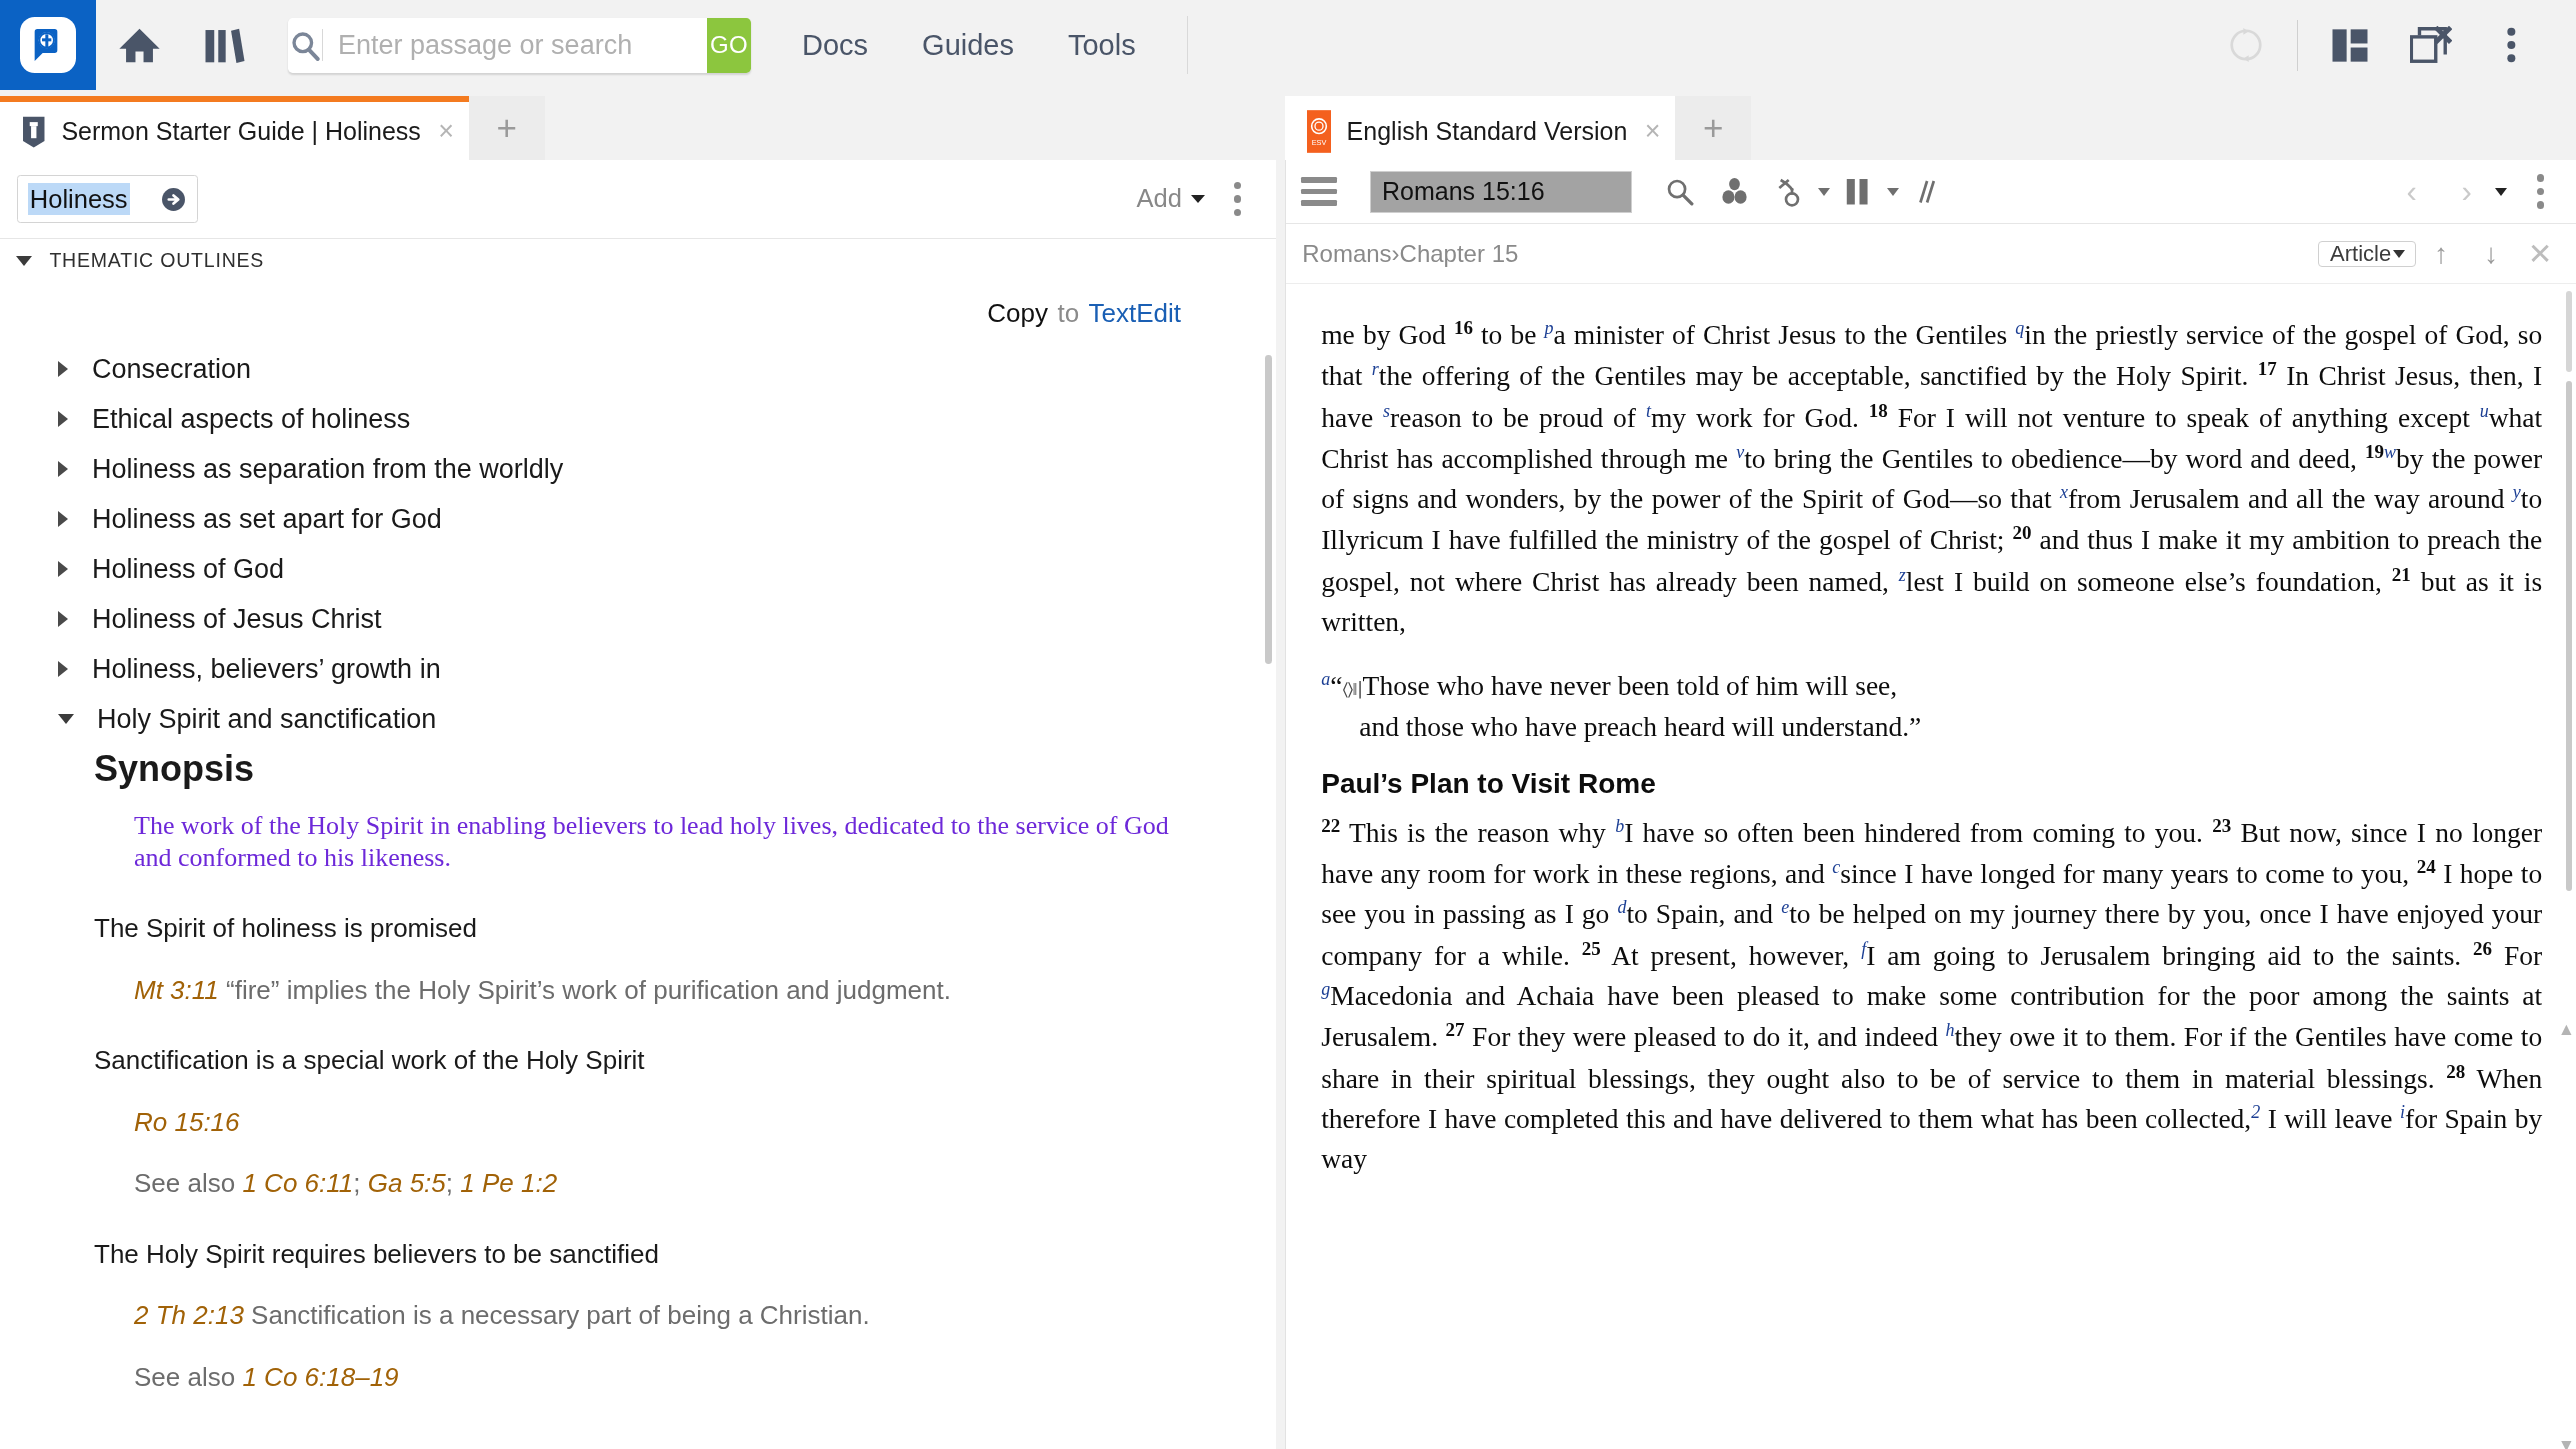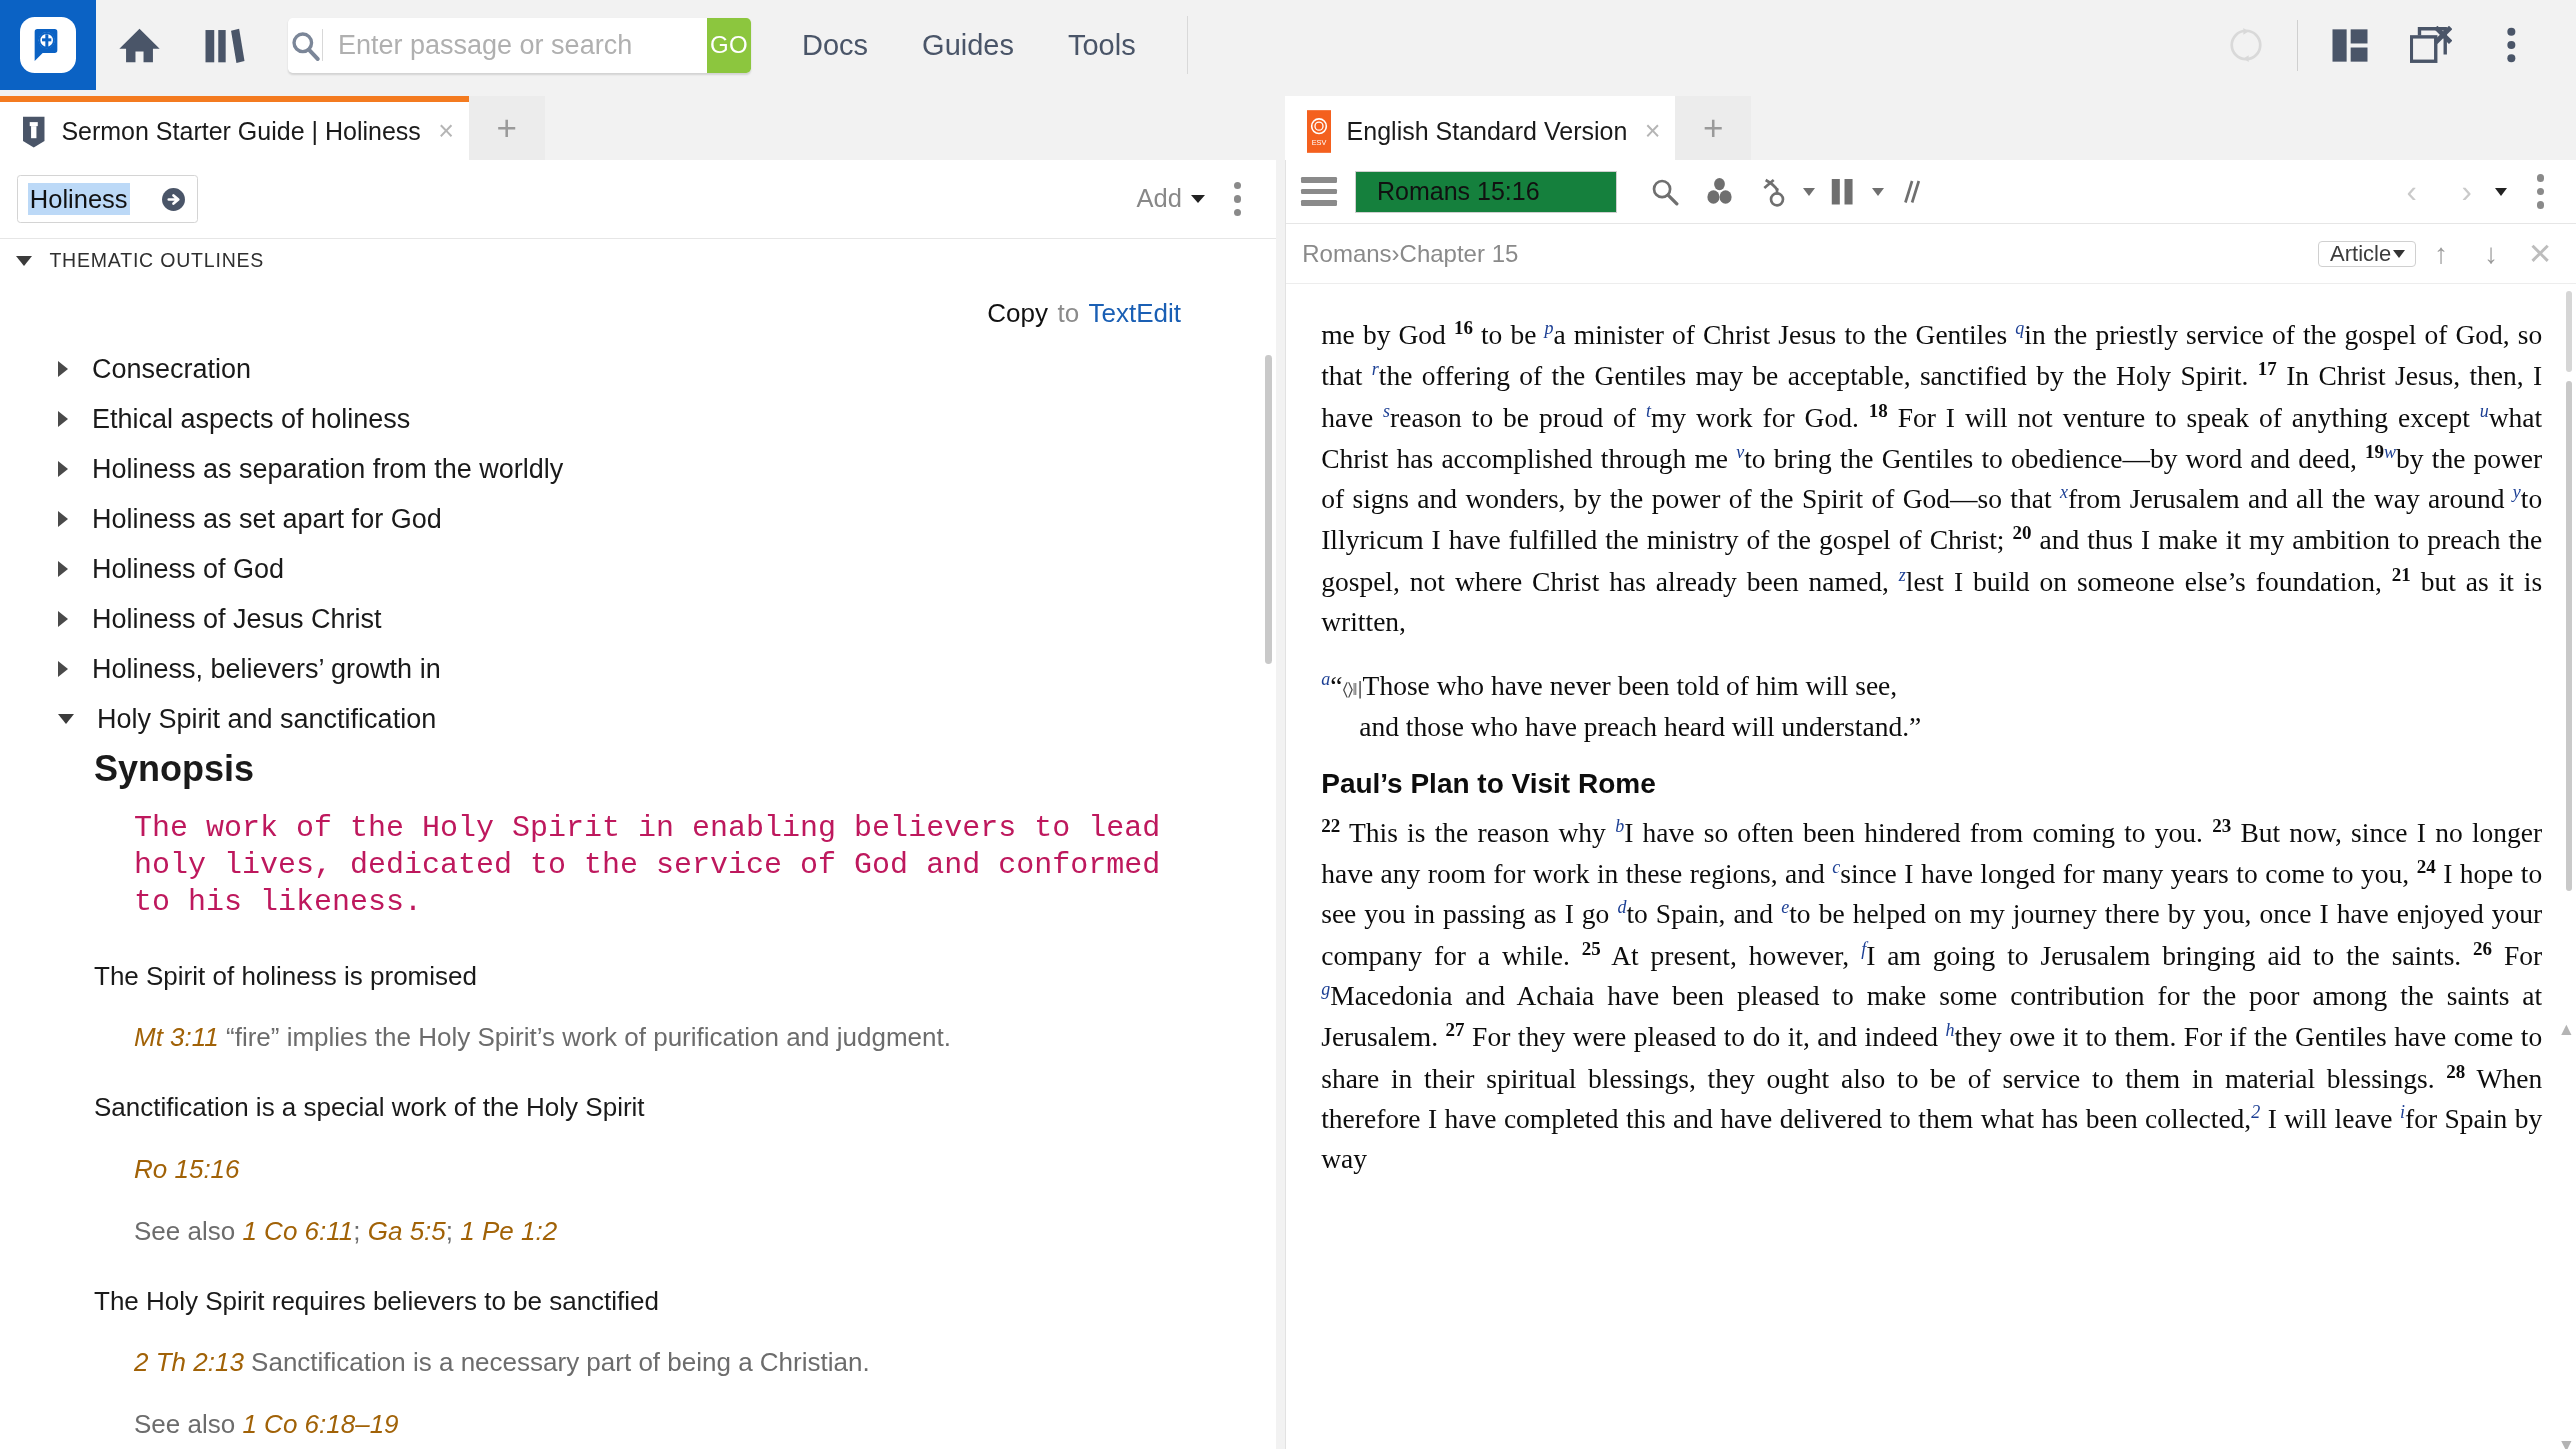--- a/index.html
+++ b/index.html
@@ -110,36 +110,36 @@
   .copyrow .c2 { font-size:26px; color:#8b8b8b; margin:0 9.4px; font-family:"Liberation Sans", sans-serif; }
   .copyrow .c3 { font-size:26px; color:#1a5fb4; cursor:pointer; font-family:"Liberation Sans", sans-serif; }
 
   .outline { padding:0 0 0 0; }
   .out-item { height:50px; display:flex; align-items:center; padding-left:58px; cursor:pointer; }
   .out-item .lbl { font-size:27px; color:#1a1a1a; margin-left:24px; font-family:"Liberation Sans", sans-serif; }
   .out-item.expanded .lbl { margin-left:23px; }
 
   .sub { padding-left:94px; padding-right:40px; }
   .syn-title { font-size:36px; color:#1a1a1a; font-weight:bold; margin:4px 0 20px 0; font-family:"Liberation Sans", sans-serif; }
-  .syn-body { font-size:30px; color:#be185d; line-height:1.24; padding-left:40px; max-width:1114px; font-family:Liberation Mono, monospace; }
+  .syn-body { font-size:26px; color:#6d28d9; line-height:1.24; padding-left:40px; max-width:1114px; font-family:Liberation Serif, serif; }
   .blk-head { font-size:26px; font-weight:normal; color:#1a1a1a; margin:39px 0 0 0; font-family:"Liberation Sans", sans-serif; }
   .blk-line { font-size:26px; color:#6c6c6c; padding-left:40px; margin-top:29.5px; line-height:1.24; font-family:"Liberation Sans", sans-serif; }
   .ref { color:#a16207; cursor:pointer;font-style:italic; }
   .sep-dot { color:#6c6c6c; }
 
   .lscroll { position:absolute; right:4px; top:195px; width:6.7px; height:309px; background:#c9c9c9; border-radius:3.4px; }
 
   
   .right-body { position:absolute; left:0; top:70px; width:1291px; height:1289px; background:#fff; border-left:0.7px solid #e2e2e2;}
   .rtoolbar { height:64px; display:flex; align-items:center; padding:0 0 0 14.8px; border-bottom:0.7px solid #e6e6e6; }
   .ham { width:42px; height:42px; display:flex; flex-direction:column; justify-content:center; gap:6px; cursor:pointer; }
   .ham i { display:block; height:5.4px; width:36px; background:#8a8a8a; border-radius:1.3px; }
   .refbox {
-    margin-left:12px; width:262px; height:42px; border:0.7px solid #cfcfcf; background:#15803d;
-    display:flex; align-items:center; padding:0 21px; cursor:text;
+    margin-left:27px; width:262px; height:42px; border:0.7px solid #cfcfcf; background:#a3a3a3;
+    display:flex; align-items:center; padding:0 11px; cursor:text;
   }
   .refbox span { font-size:25px; color:#111; font-family:"Liberation Sans", sans-serif; }
   .r-icons { display:flex; align-items:center; margin-left:20px; }
   .r-ic { width:55px; height:55px; display:flex; align-items:center; justify-content:center; cursor:pointer; }
   .mini-caret { width:0;height:0;border-left:6.7px solid transparent;border-right:6.7px solid transparent;border-top:8px solid #6f6f6f;margin-left:1.3px;}
   .r-right { margin-left:auto; display:flex; align-items:center; padding-right:14.8px; }
   .chev { font-size:31px; color:#cacaca; width:55px; text-align:center; cursor:pointer; font-family:"Liberation Sans", sans-serif; }
 
   .crumbbar { height:60px; display:flex; align-items:center; padding-left:16px; border-bottom:0.7px solid #ededed; }
   .crumb { font-size:24px; color:#8a8a8a; font-family:"Liberation Sans", sans-serif; }

